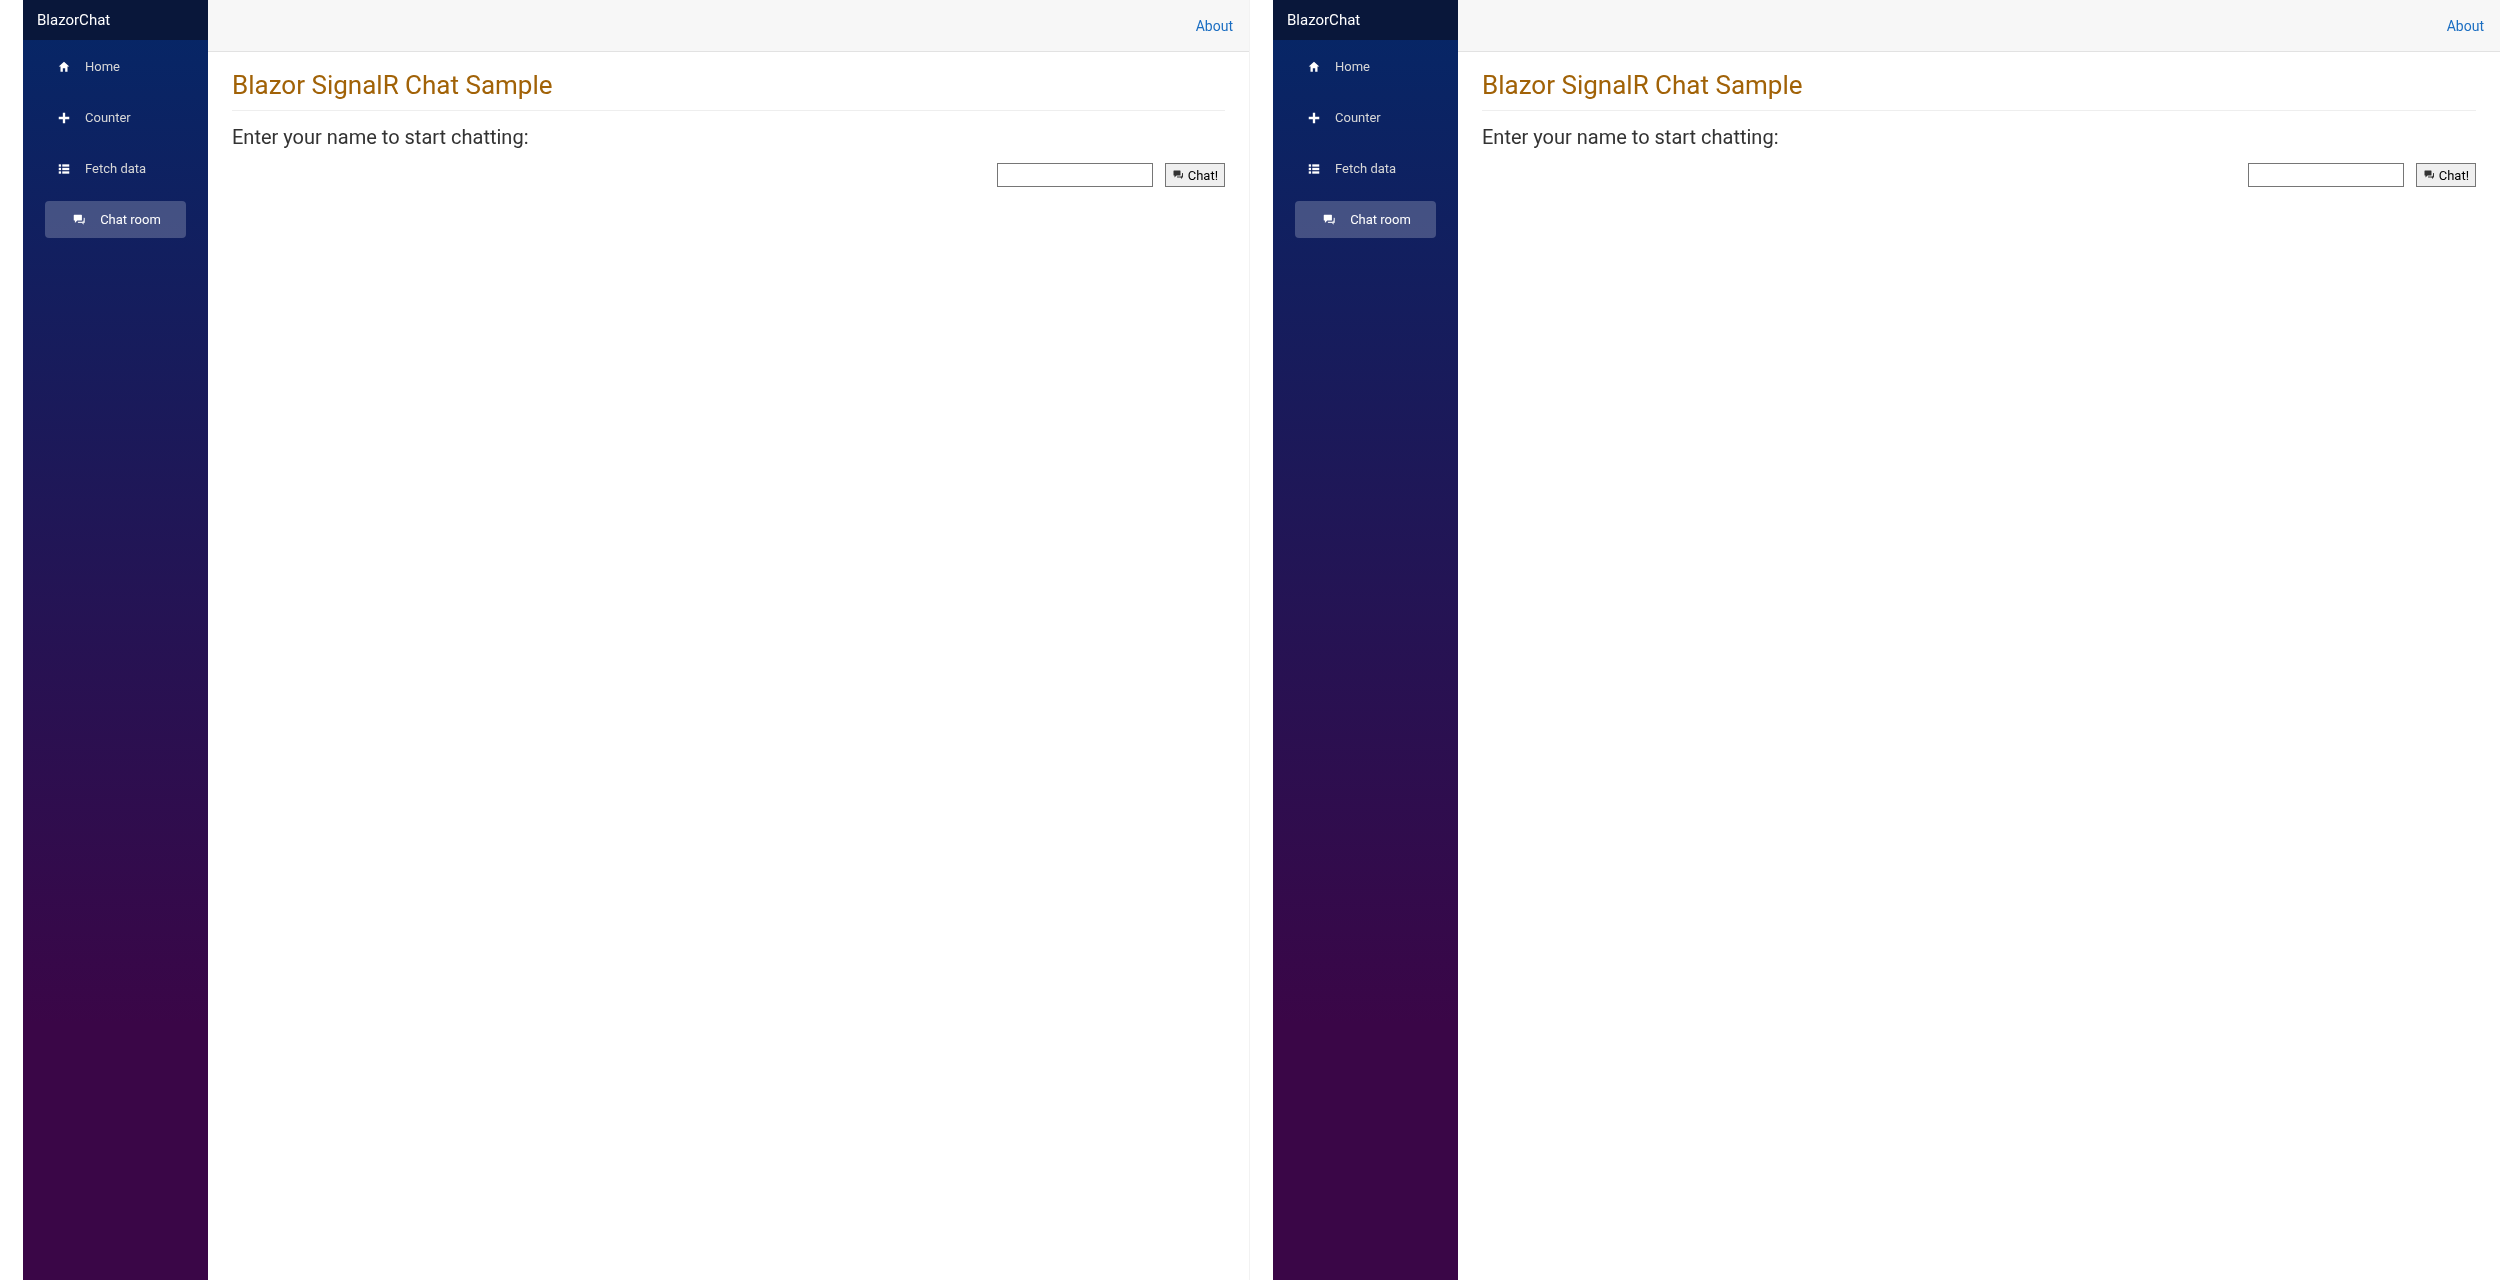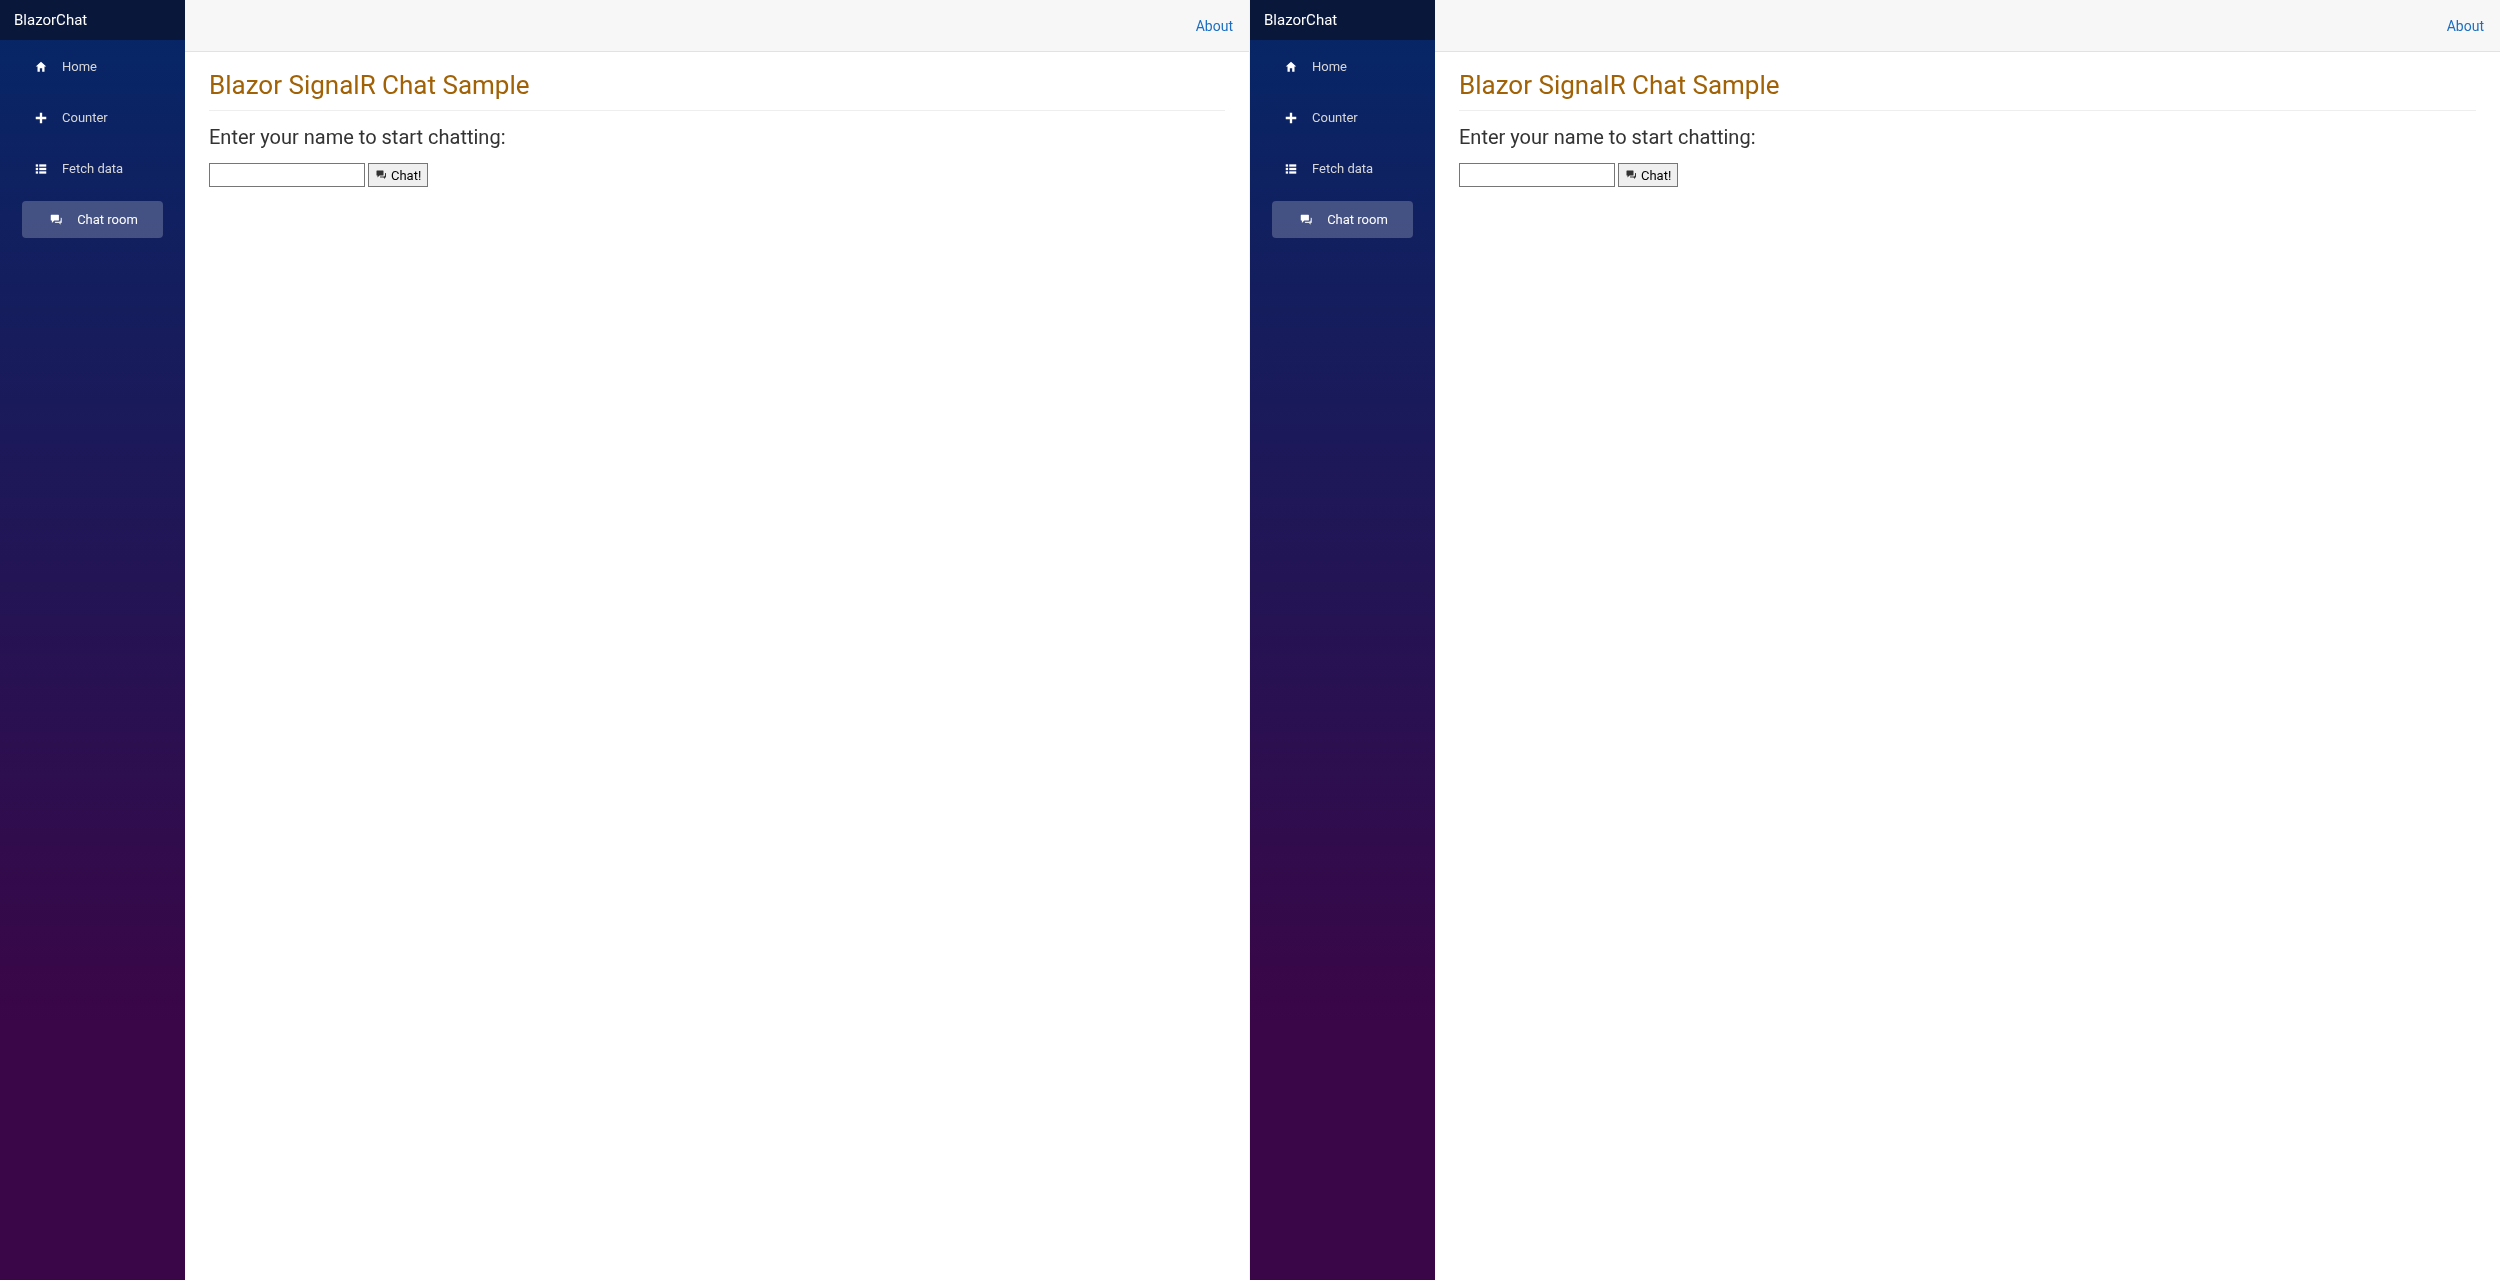--- a/index.html
+++ b/index.html
@@ -18,20 +18,21 @@
       display: flex;
       flex-direction: column;
       flex: 1 1 50%;
       border-right: 1px solid rgba(0,0,0,0.05);
     }
     .window:last-child { border-right: none; }
     .window-body {
       display: flex;
       flex: 1 1 auto;
       min-height: 0;
+      margin-left: 23px;
     }
     .sidebar {
       width: 185px;
       flex: 0 0 185px;
       background: linear-gradient(180deg, #052767 0%, #3a0647 80%);
       display: flex;
       flex-direction: column;
       color: #d7d7d7;
     }
     .brand {
@@ -112,21 +113,22 @@
       margin-bottom: 14px;
     }
     .prompt {
       font-size: 20px;
       color: #333;
       margin-bottom: 14px;
     }
     .chat-form {
       display: flex;
       align-items: center;
-      gap: 3px;
+      gap: 12px;
+      justify-content: flex-end;
     }
     .name-input {
       width: 156px;
       height: 24px;
       border: 1px solid #767676;
       background: #fff;
       padding: 1px 4px;
       font-size: 13px;
     }
     .chat-button {

